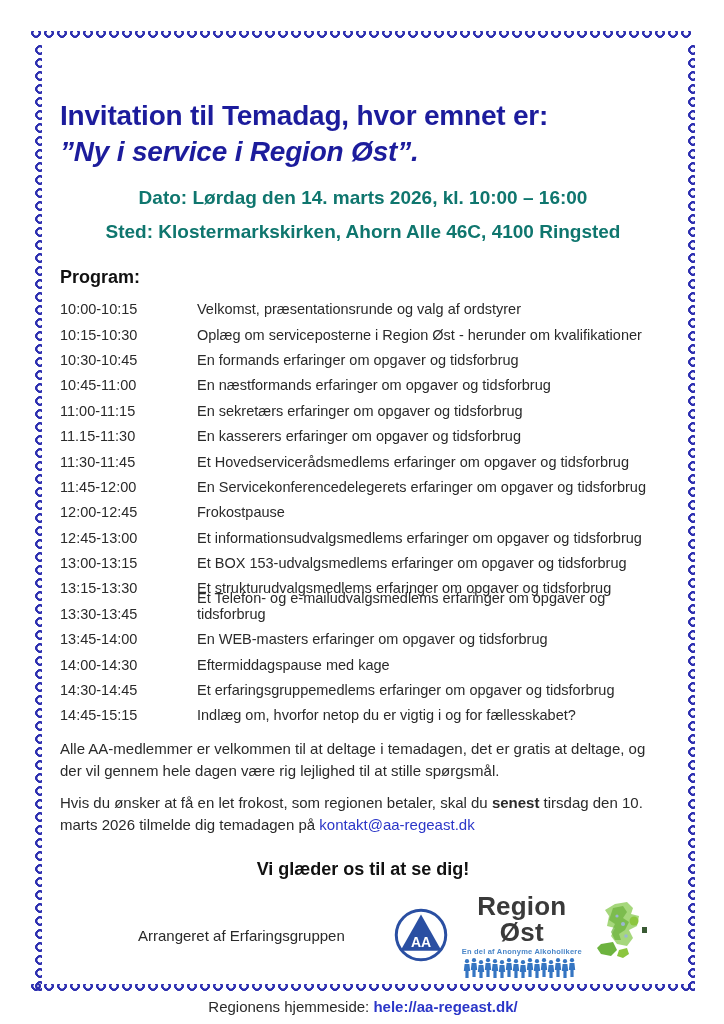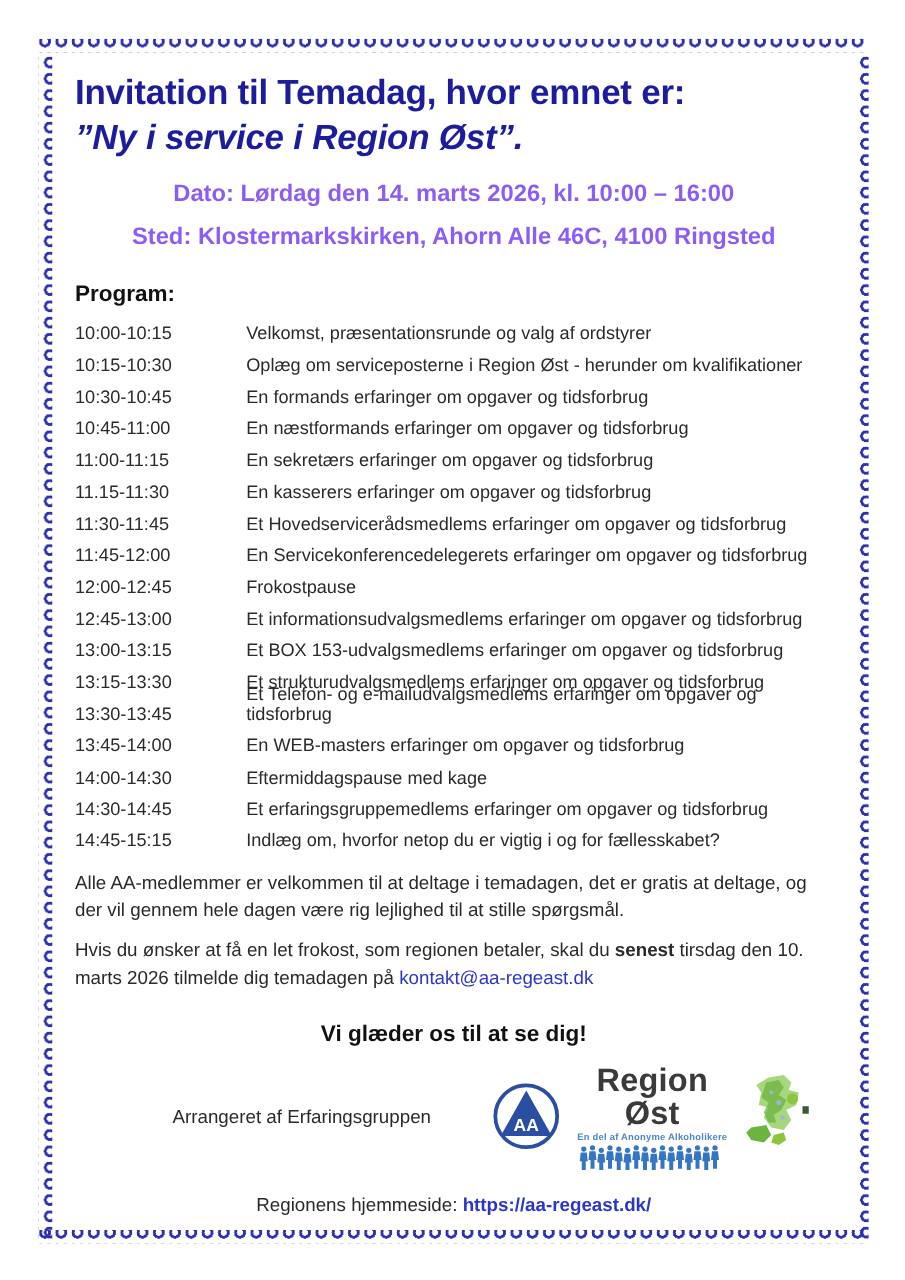--- a/index.html
+++ b/index.html
@@ -39,28 +39,28 @@
   }
   .edge-left{left:31px;}
   .edge-right{left:684px;}
 
   
   .content{
     position:absolute;left:60px;top:56px;width:606px;
   }
   .title1{
     color:var(--title-blue);
-    font-size:28px;font-weight:bold;letter-spacing:-0.2px;line-height:1.3;
+    font-size:28px;font-weight:bold;letter-spacing:-0.2px;line-height:1.3;margin-top:42px;
   }
   .title2{
     color:var(--title-blue);
     font-size:28px;font-weight:bold;font-style:italic;letter-spacing:-0.2px;line-height:1.3;
   }
   .meta-line{
-    text-align:center;color:#8b5cf6;
+    text-align:center;color:#0f766e;
     font-size:19px;font-weight:bold;
   }
   .date-line{margin-top:16px;}
   .place-line{margin-top:12px;}
 
   .program-heading{
     margin-top:24px;
     font-size:18px;font-weight:bold;color:#111;
   }
   .program-rows{margin-top:4px;}
@@ -258,15 +258,15 @@
       <circle cx="41" cy="21" r="4.5" fill="#8cc63f"></circle>
       <path d="M8,44 L20,42 L24,50 L18,56 L8,54 L4,48 Z" fill="#6db33f"></path>
       <path d="M26,50 L34,48 L36,54 L30,58 L24,56 Z" fill="#8cc63f"></path>
       <rect x="49" y="27" width="5" height="6" fill="#3a5a34"></rect>
       <circle cx="30" cy="24" r="2" fill="#9bb6d4"></circle>
       <circle cx="24" cy="16" r="1.6" fill="#9bb6d4"></circle>
       <circle cx="33" cy="36" r="1.8" fill="#9bb6d4"></circle>
     </svg>
   </div>
 
-  <div class="website-line"><span>Regionens hjemmeside: </span><a href="#">https://aa-regeast.dk/</a></div>
+  <div class="website-line"><span>Regionens hjemmeside: </span><a href="#">hele://aa-regeast.dk/</a></div>
 
 </div>
 
 </body></html>

